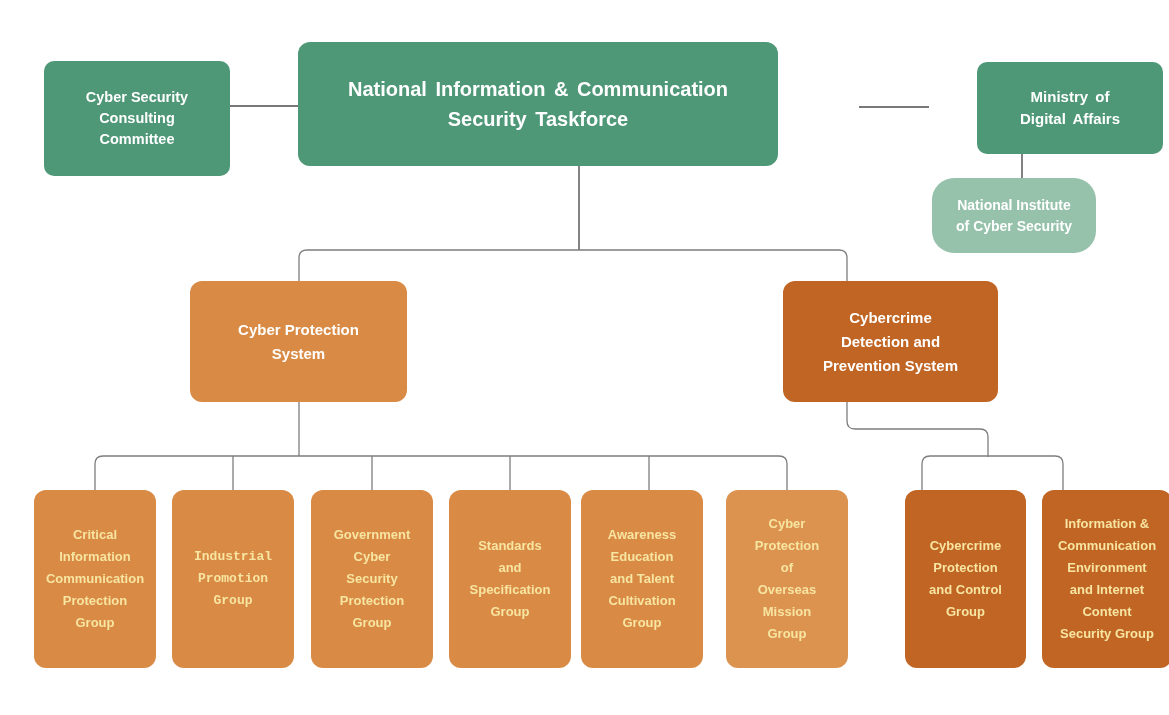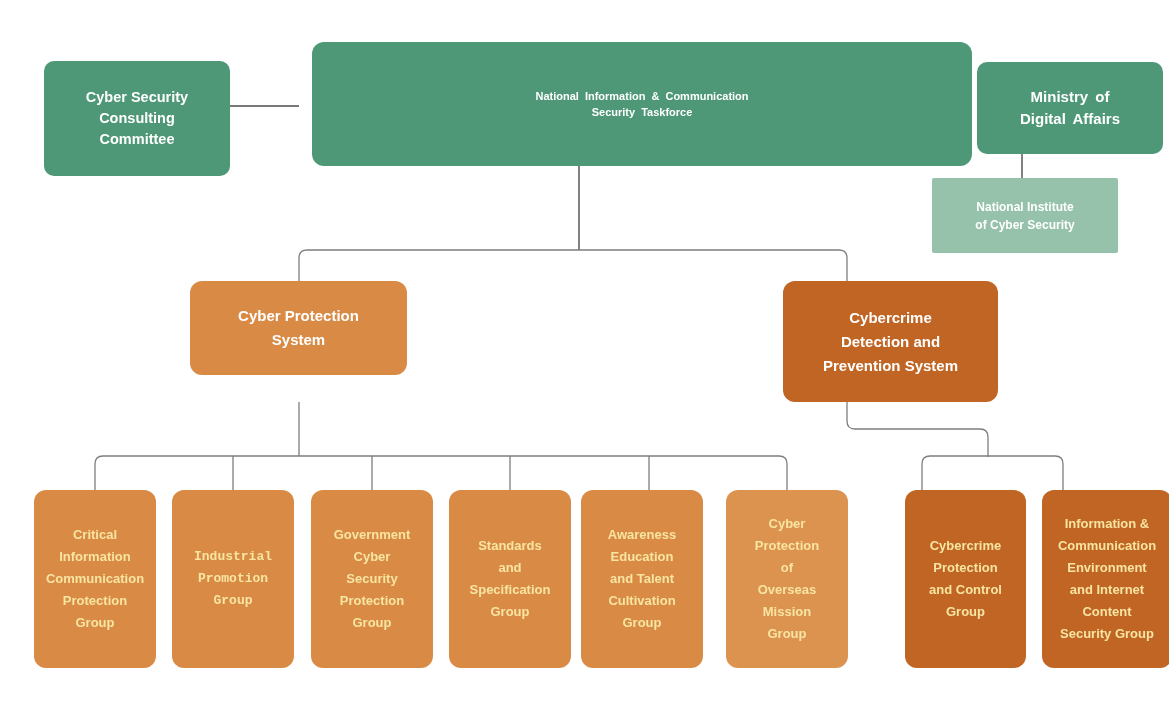--- a/index.html
+++ b/index.html
@@ -28,24 +28,24 @@
   }
   .green{background:var(--green,#4E9878);}
   .green-light{background:var(--green-light,#96C1AB);}
   .orange{background:var(--orange,#D98B45);}
   .orange-lt{background:var(--orange-light,#DC934F);}
   .orange-dk{background:var(--orange-dark,#C06524);margin-left:43px;}
 
   .wide-words{word-spacing:3px;}
 
   #n-consulting{left:44px;top:61px;width:186px;height:115px;font-size:14.5px;line-height:1.45;border-radius:10px;}
-  #n-taskforce{left:312px;top:42px;width:660px;height:124px;font-size:11px;line-height:1.5;}
+  #n-taskforce{left:298px;top:42px;width:480px;height:124px;font-size:20px;line-height:1.5;}
   #n-ministry{left:929px;top:62px;width:186px;height:92px;font-size:15px;line-height:1.5;border-radius:10px;margin-left:48px;}
-  #n-institute{left:932px;top:178px;width:186px;height:75px;font-size:12px;line-height:1.5;border-radius:2px;}
-  #n-protection{left:190px;top:281px;width:217px;height:94px;font-size:15px;line-height:1.6;}
+  #n-institute{left:932px;top:178px;width:164px;height:75px;font-size:14px;line-height:1.5;border-radius:22px;}
+  #n-protection{left:190px;top:281px;width:217px;height:121px;font-size:15px;line-height:1.6;}
   #n-cybercrime{left:740px;top:281px;width:215px;height:121px;font-size:15px;line-height:1.6;}
 
   .group{
     top:490px;height:178px;width:122px;
     font-size:13px;line-height:1.7;
     color:var(--text-cream,#F7E5A1);
     border-radius:12px;
     padding:2px;
   }
   #g0{left:34px;}

